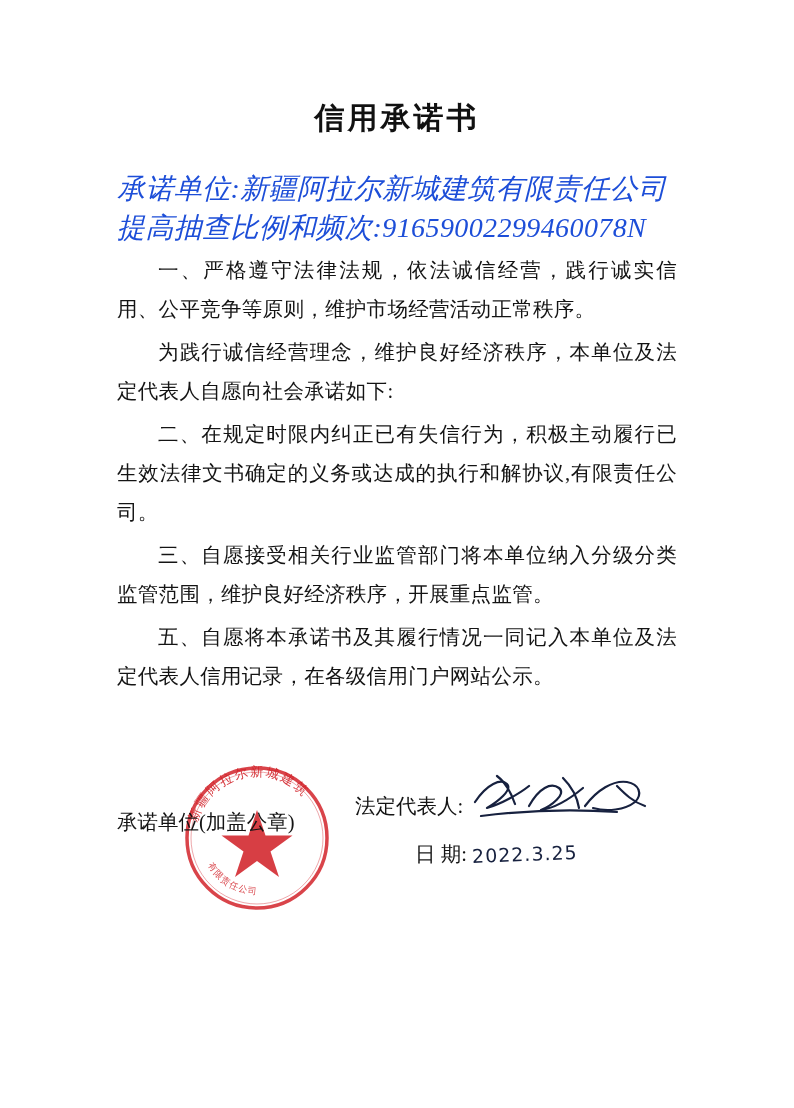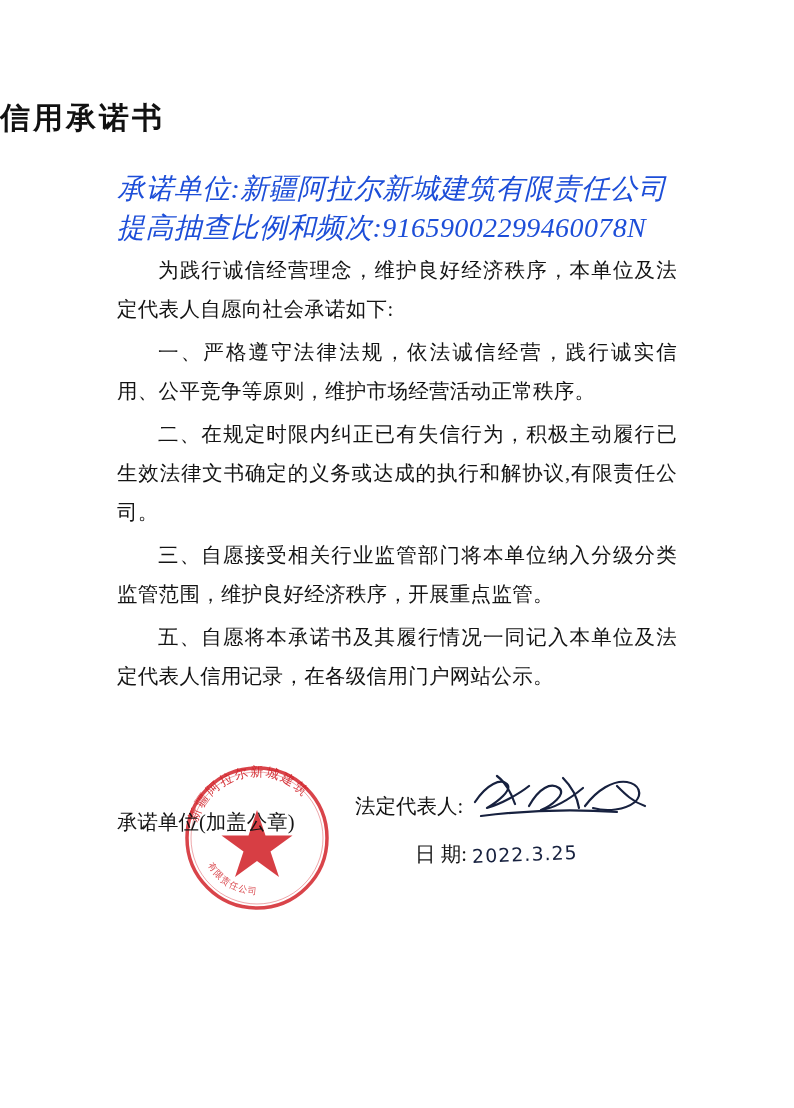--- a/index.html
+++ b/index.html
@@ -16,20 +16,21 @@
     overflow: hidden;
   }
   .page {
     position: relative;
     width: 794px;
     height: 1108px;
     box-sizing: border-box;
     padding: 0;
   }
   .doc-title {
+    text-align: center;
     font-size: 30px;
     font-weight: bold;
     letter-spacing: 3px;
     margin: 0;
     padding-top: 98px;
     color: #111;
     font-family: "Liberation Serif", "DejaVu Serif", serif;
   }
   .body-block {
     margin: 0 auto;
@@ -114,23 +115,23 @@
 
 <div class="page">
 
   <h1 class="doc-title">信用承诺书</h1>
 
   <div class="body-block">
 
     <div class="line">承诺单位:新疆阿拉尔新城建筑有限责任公司</div>
     <div class="line">提高抽查比例和频次:91659002299460078N</div>
 
+    <p class="para">一、严格遵守法律法规，依法诚信经营，践行诚实信用、公平竞争等原则，维护市场经营活动正常秩序。</p>
+
     <p class="para">为践行诚信经营理念，维护良好经济秩序，本单位及法定代表人自愿向社会承诺如下:</p>
-
-    <p class="para">一、严格遵守法律法规，依法诚信经营，践行诚实信用、公平竞争等原则，维护市场经营活动正常秩序。</p>
     <p class="para">二、在规定时限内纠正已有失信行为，积极主动履行已生效法律文书确定的义务或达成的执行和解协议,有限责任公司。</p>
     <p class="para">三、自愿接受相关行业监管部门将本单位纳入分级分类监管范围，维护良好经济秩序，开展重点监管。</p>
     <p class="para">五、自愿将本承诺书及其履行情况一同记入本单位及法定代表人信用记录，在各级信用门户网站公示。</p>
 
   </div>
 
   <div class="sig-area">
 
     <svg class="stamp" viewBox="0 0 160 160">
       <defs>

